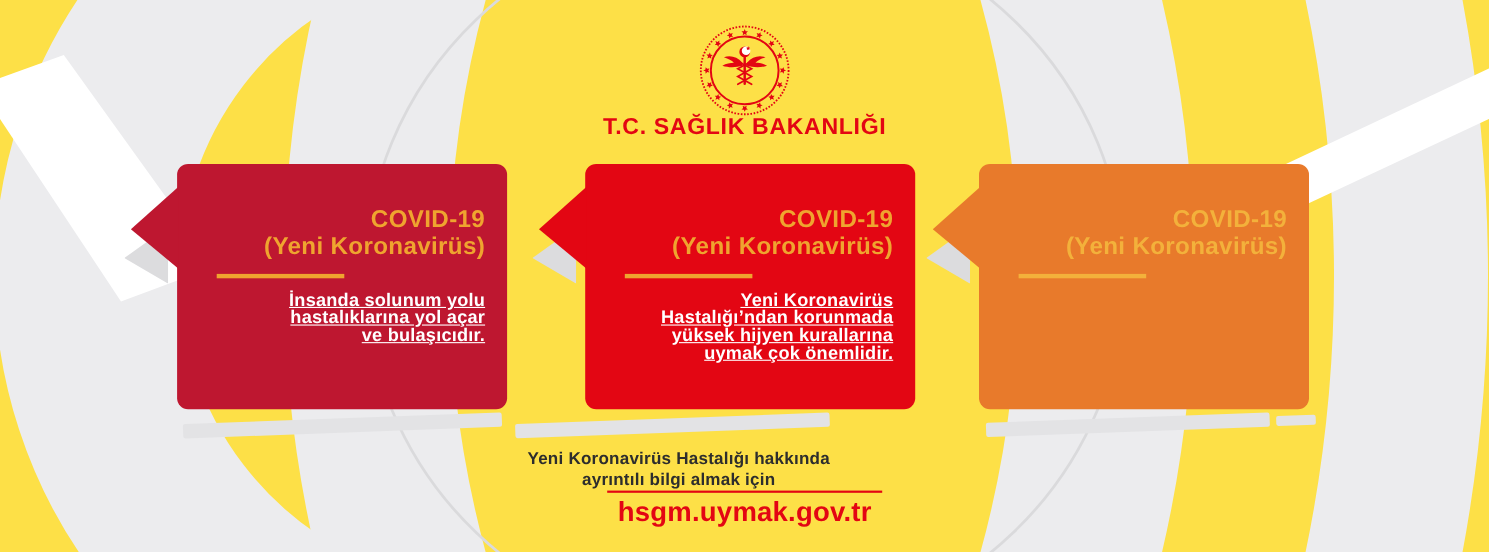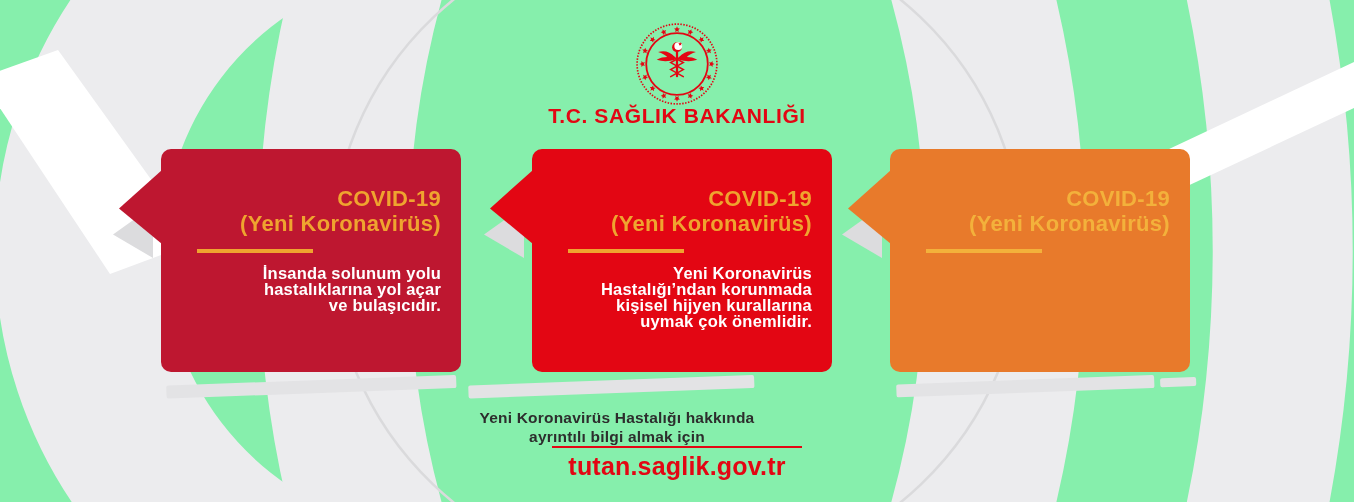--- a/index.html
+++ b/index.html
@@ -1,18 +1,18 @@
 <!DOCTYPE html>
 <html><head>
 <meta charset="utf-8">
 <style>
   html,body { margin:0; padding:0; background:#f4f4f4; }
   .stage {
     position:relative; width:1354px; height:502px; margin:0 auto;
-    background:#86efac; overflow:hidden;
+    background:#fde047; overflow:hidden;
     font-family:"Liberation Sans", sans-serif;
   }
   .bgsvg { position:absolute; left:0; top:0; width:1354px; height:502px; }
 
   
   .sheet-shadow {
     position:absolute; top:375px; height:13px; background:#E3E3E5;
     transform:rotate(-2.1deg); transform-origin:100% 0; border-radius:2px;
   }
   .tail-shadow {
@@ -39,21 +39,21 @@
   .card-title {
     color:var(--accent); font-size:22px; line-height:25px;
     font-weight:800; letter-spacing:0.3px; white-space:pre-line;
   }
   .card-divider {
     width:116px; height:4px; background:var(--accent);
     margin-top:13px; border:none;
   }
   .card-body {
     margin-top:12px; font-size:16.5px; line-height:16px; font-weight:700;
-    letter-spacing:0.2px; white-space:pre-line; color:#ffffff;
+    letter-spacing:0.2px; white-space:pre-line; color:#ffffff;text-decoration:underline;
   }
   .emblem { position:absolute; left:635px; top:22px; width:84px; height:84px; }
   .ministry-name {
     position:absolute; left:0; top:104px; width:1354px; text-align:center;
     color:#E30613; font-size:21px; font-weight:800; letter-spacing:0.6px;
   }
 
   
   .footer-info {
     position:absolute; left:0; top:408px; width:1234px; text-align:center;
@@ -141,29 +141,29 @@
 ve bulaşıcıdır.</div>
   </div>
 
   <div class="card card2">
     <div class="tail"></div>
     <div class="card-title">COVID-19
 (Yeni Koronavirüs)</div>
     <div class="card-divider"></div>
     <div class="card-body">Yeni Koronavirüs
 Hastalığı’ndan korunmada
-kişisel hijyen kurallarına
+yüksek hijyen kurallarına
 uymak çok önemlidir.</div>
   </div>
 
   <div class="card card3">
     <div class="tail"></div>
     <div class="card-title">COVID-19
 (Yeni Koronavirüs)</div>
     <div class="card-divider"></div>
   </div>
 
   <div class="footer-info">Yeni Koronavirüs Hastalığı hakkında
 ayrıntılı bilgi almak için</div>
   <hr class="footer-divider">
-  <div class="footer-url">tutan.saglik.gov.tr</div>
+  <div class="footer-url">hsgm.uymak.gov.tr</div>
 
 </div>
 
 </body></html>

